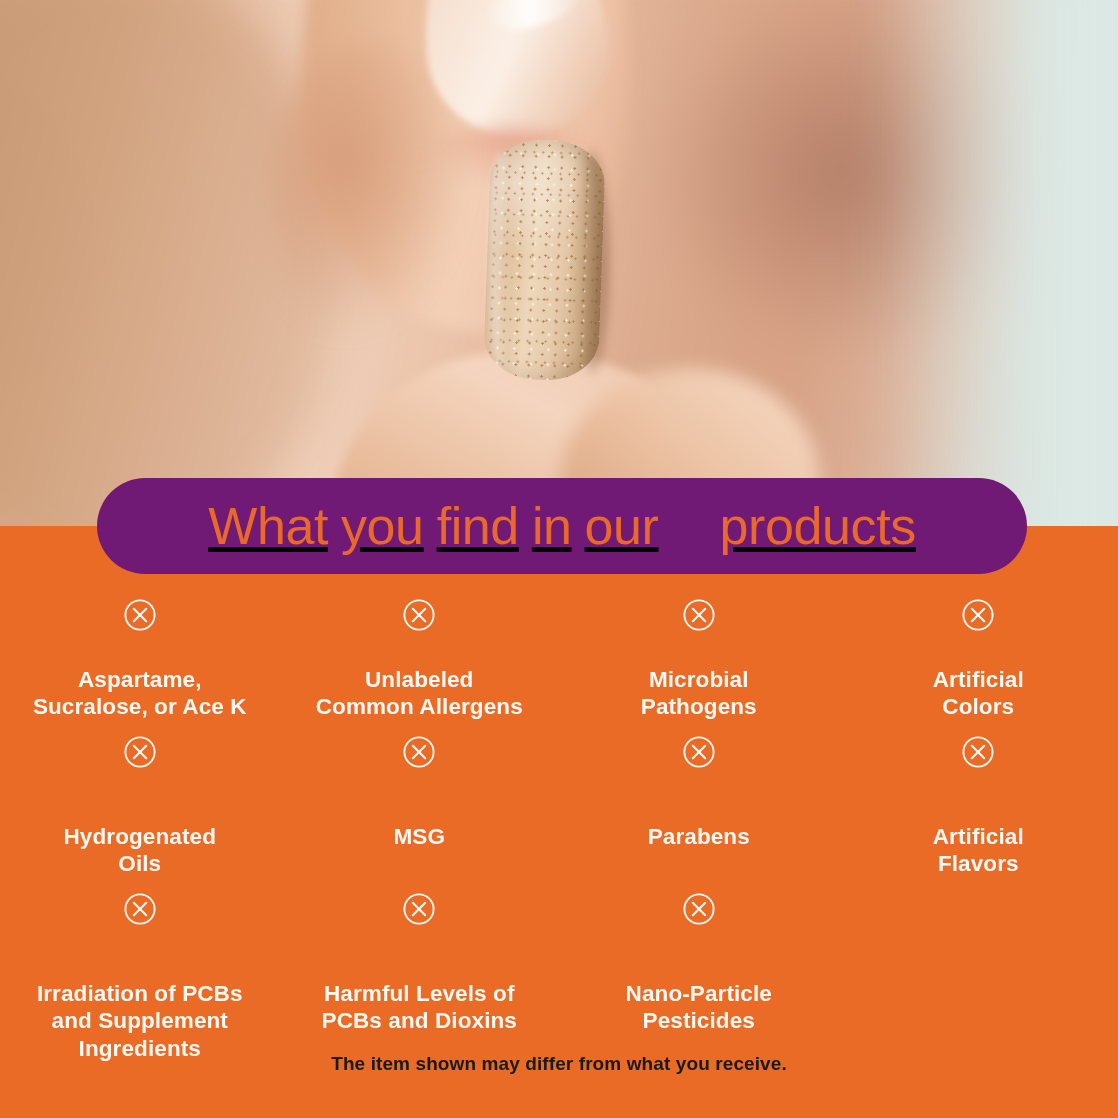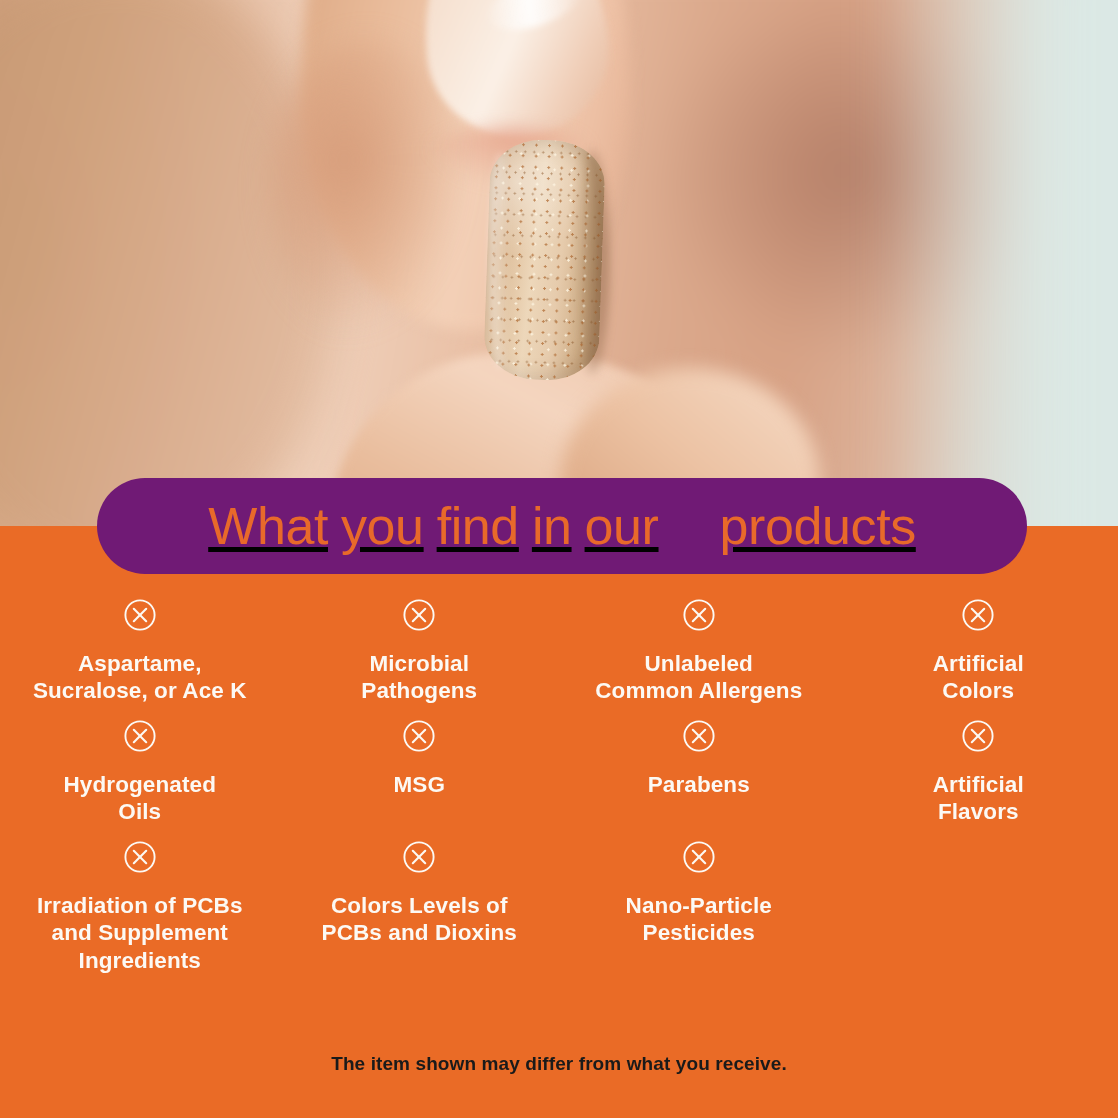--- a/index.html
+++ b/index.html
@@ -261,23 +261,24 @@
     margin-bottom: 18px;
   }
   .cell .label {
     color: #FCF9F4;
     font-size: 22.5px;
     font-weight: 700;
     line-height: 1.22;
     text-align: center;
     letter-spacing: 0.1px;
     white-space: pre-line;
-  }
-  
-  .grid .row-1 .label { margin-top: 0; }
+    margin-top: 36px;
+  }
+  
+  .grid .row-1 .label { margin-top: 16px; }
 
   
   .disclaimer {
     position: absolute;
     left: 0;
     top: 1053px;
     width: 1118px;
     text-align: center;
     color: #1A1A1A;
     font-size: 19px;
@@ -331,31 +332,31 @@
         </svg>
         <div class="label">Aspartame,
 Sucralose, or Ace K</div>
       </div>
       <div class="cell row-1">
         <svg class="icon" viewBox="0 0 34 34">
           <circle cx="17" cy="17" r="14.6" fill="none" stroke="#FCF9F4" stroke-width="1.9"></circle>
           <line x1="10.8" y1="10.8" x2="23.2" y2="23.2" stroke="#FCF9F4" stroke-width="2.1" stroke-linecap="round"></line>
           <line x1="23.2" y1="10.8" x2="10.8" y2="23.2" stroke="#FCF9F4" stroke-width="2.1" stroke-linecap="round"></line>
         </svg>
+        <div class="label">Unlabeled
+Common Allergens</div>
+      </div>
+      <div class="cell row-1">
+        <svg class="icon" viewBox="0 0 34 34">
+          <circle cx="17" cy="17" r="14.6" fill="none" stroke="#FCF9F4" stroke-width="1.9"></circle>
+          <line x1="10.8" y1="10.8" x2="23.2" y2="23.2" stroke="#FCF9F4" stroke-width="2.1" stroke-linecap="round"></line>
+          <line x1="23.2" y1="10.8" x2="10.8" y2="23.2" stroke="#FCF9F4" stroke-width="2.1" stroke-linecap="round"></line>
+        </svg>
         <div class="label">Microbial
 Pathogens</div>
-      </div>
-      <div class="cell row-1">
-        <svg class="icon" viewBox="0 0 34 34">
-          <circle cx="17" cy="17" r="14.6" fill="none" stroke="#FCF9F4" stroke-width="1.9"></circle>
-          <line x1="10.8" y1="10.8" x2="23.2" y2="23.2" stroke="#FCF9F4" stroke-width="2.1" stroke-linecap="round"></line>
-          <line x1="23.2" y1="10.8" x2="10.8" y2="23.2" stroke="#FCF9F4" stroke-width="2.1" stroke-linecap="round"></line>
-        </svg>
-        <div class="label">Unlabeled
-Common Allergens</div>
       </div>
       <div class="cell row-1">
         <svg class="icon" viewBox="0 0 34 34">
           <circle cx="17" cy="17" r="14.6" fill="none" stroke="#FCF9F4" stroke-width="1.9"></circle>
           <line x1="10.8" y1="10.8" x2="23.2" y2="23.2" stroke="#FCF9F4" stroke-width="2.1" stroke-linecap="round"></line>
           <line x1="23.2" y1="10.8" x2="10.8" y2="23.2" stroke="#FCF9F4" stroke-width="2.1" stroke-linecap="round"></line>
         </svg>
         <div class="label">Artificial
 Colors</div>
       </div>
@@ -402,21 +403,21 @@
         <div class="label">Irradiation of PCBs
 and Supplement
 Ingredients</div>
       </div>
       <div class="cell row-3">
         <svg class="icon" viewBox="0 0 34 34">
           <circle cx="17" cy="17" r="14.6" fill="none" stroke="#FCF9F4" stroke-width="1.9"></circle>
           <line x1="10.8" y1="10.8" x2="23.2" y2="23.2" stroke="#FCF9F4" stroke-width="2.1" stroke-linecap="round"></line>
           <line x1="23.2" y1="10.8" x2="10.8" y2="23.2" stroke="#FCF9F4" stroke-width="2.1" stroke-linecap="round"></line>
         </svg>
-        <div class="label">Colors Levels of
+        <div class="label">Harmful Levels of
 PCBs and Dioxins</div>
       </div>
       <div class="cell row-3">
         <svg class="icon" viewBox="0 0 34 34">
           <circle cx="17" cy="17" r="14.6" fill="none" stroke="#FCF9F4" stroke-width="1.9"></circle>
           <line x1="10.8" y1="10.8" x2="23.2" y2="23.2" stroke="#FCF9F4" stroke-width="2.1" stroke-linecap="round"></line>
           <line x1="23.2" y1="10.8" x2="10.8" y2="23.2" stroke="#FCF9F4" stroke-width="2.1" stroke-linecap="round"></line>
         </svg>
         <div class="label">Nano-Particle
 Pesticides</div>

